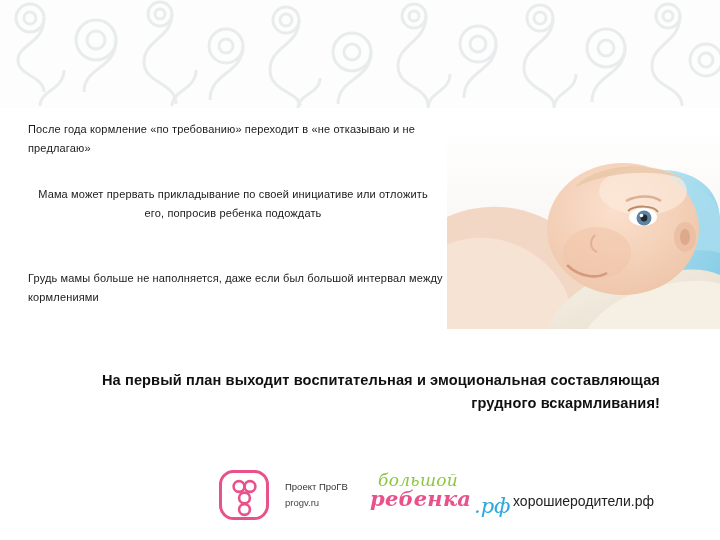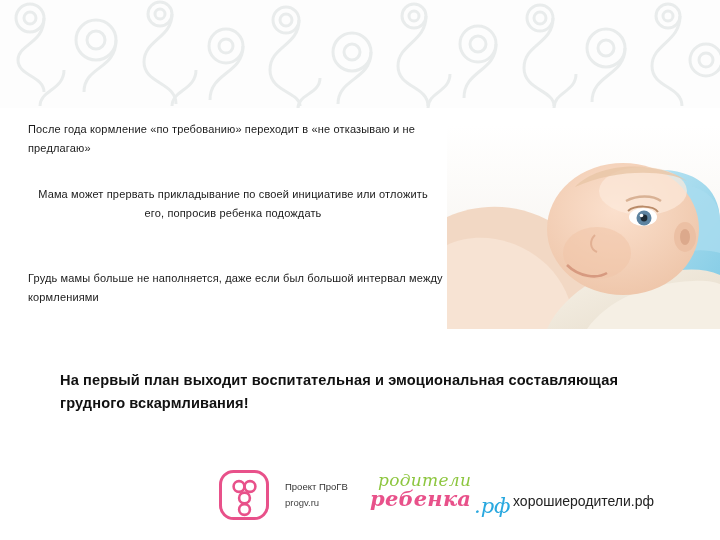--- a/index.html
+++ b/index.html
@@ -58,21 +58,21 @@
     overflow: hidden;
   }
   #photo svg { display:block; }
 
   
   #conclusion {
     position: absolute;
     left: 60px;
     top: 369px;
     width: 600px;
-    text-align: left;
+    text-align: right;
     color: #111111;
     font-size: 14.6px;
     line-height: 23px;
     font-weight: bold;
     letter-spacing: 0.1px;
   }
 
   
   #footer {
     position: absolute;
@@ -270,21 +270,21 @@
         <circle cx="25.5" cy="39.5" r="5.4" fill="none" stroke="#e8518a" stroke-width="2.6"></circle>
       </svg>
     </div>
 
     <div id="project-text">
       <div>Проект ПроГВ</div>
       <div class="line2">progv.ru</div>
     </div>
 
     <div id="logo-words">
-      <span class="w1">родители</span>
+      <span class="w1">большой</span>
       <span class="w2">ребенка</span>
       <span class="w3">.рф</span>
     </div>
 
     <div id="site-text">хорошиеродители.рф</div>
   </div>
 
 </div>
 
 </body></html>

